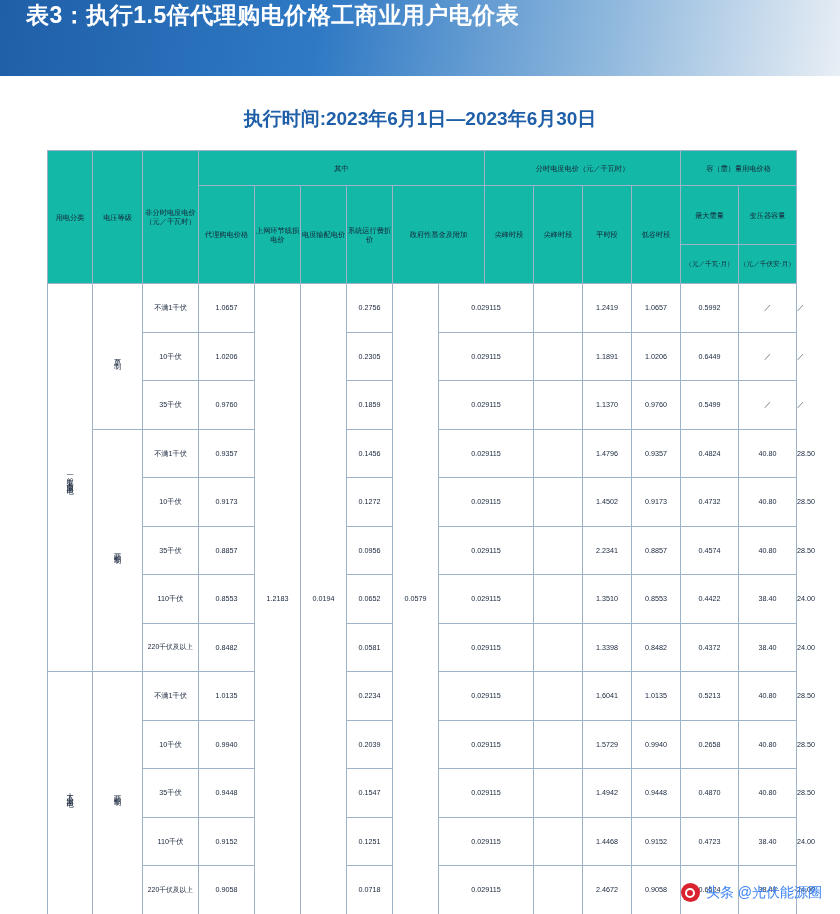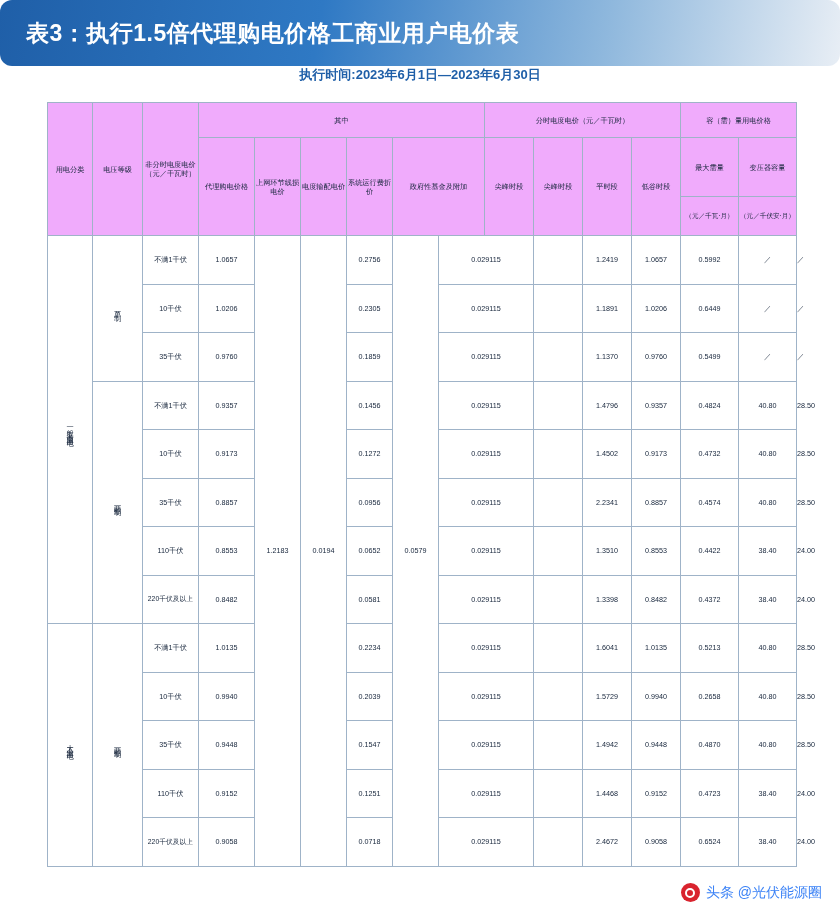--- a/index.html
+++ b/index.html
@@ -7,38 +7,39 @@
     width:840px;height:914px;
     background:#ffffff;
     font-family:"Liberation Sans","DejaVu Sans",sans-serif;
     color:#1a1a1a;
     overflow:hidden;
     position:relative;
   }
   
   .banner{
     position:relative;
-    height:66px;
+    height:76px;
     background:linear-gradient(100deg,#1f5fa8 0%,#2f79c4 38%,#8fb8dd 72%,#e8eef5 100%);
-    display:flex;align-items:center;border-radius:12px;
+    display:flex;align-items:flex-start;
   }
   .banner-title{
     color:#ffffff;
     font-size:23px;
     font-weight:bold;
     letter-spacing:0.5px;
     padding-left:26px;
     white-space:nowrap;
   }
   
   .subtitle{
     text-align:center;
     color:#1f5fa8;
-    font-size:13px;
+    font-size:19px;
     font-weight:bold;
+    margin-top:30px;
     margin-bottom:18px;
   }
   
   .table-wrap{
     padding:0 47px;
     box-sizing:border-box;
   }
   table.rate{
     border-collapse:collapse;
     width:746px;
@@ -47,21 +48,21 @@
     color:#15243a;
   }
   table.rate th, table.rate td{
     border:1px solid #9fb3c8;
     text-align:center;
     vertical-align:middle;
     padding:0;
     line-height:1.25;
     font-weight:normal;
   }
-  table.rate th{background:#f0abfc;}
+  table.rate th{background:#14b8a6;}
   .hrow1 th{height:34px;}
   .hrow2 th{height:58px;}
   .hrow3 th{height:38px;}
   .unit{font-size:6.6px;}
   .rowh{height:48.5px;}
   .vert{
     writing-mode:vertical-rl;
     text-orientation:upright;
     letter-spacing:2px;
     display:inline-block;

